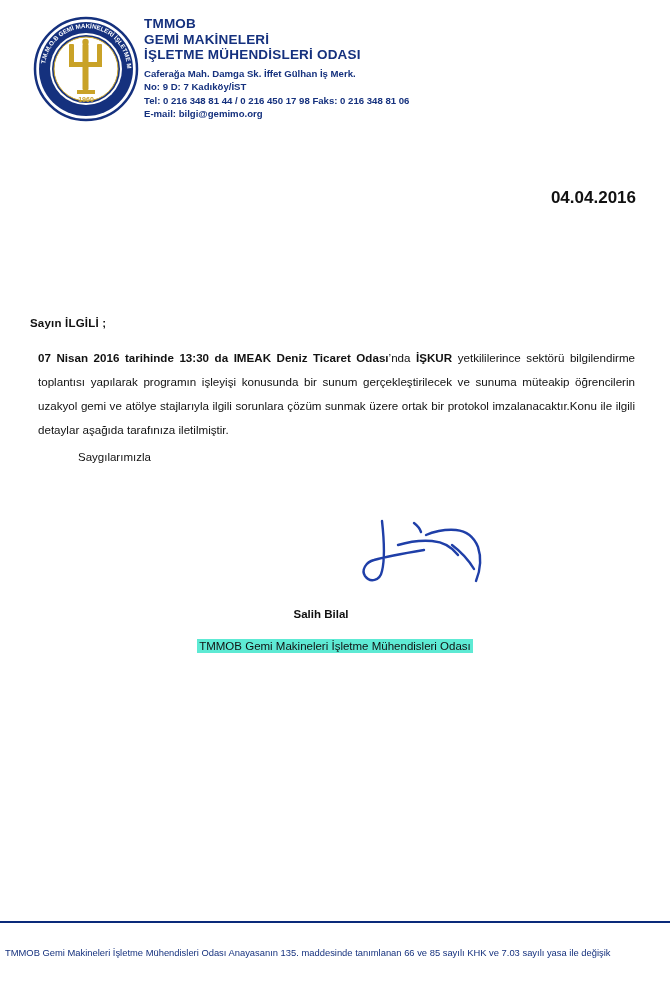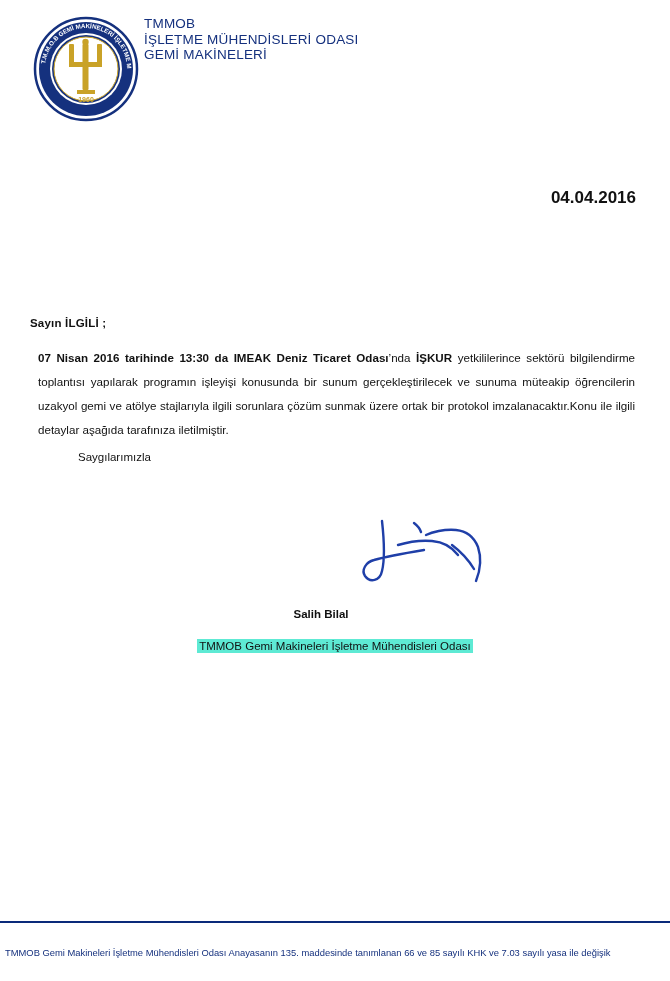--- a/index.html
+++ b/index.html
@@ -37,21 +37,21 @@
     display: flex;
     justify-content: center;
     padding-top: 2px;
   }
   .org-block {
     padding-left: 4px;
     padding-top: 2px;
   }
   .org-name {
     font-size: 13.5px;
-    font-weight: normal;
+    font-weight: bold;
     color: #15317e;
     line-height: 15.5px;
     letter-spacing: .2px;
   }
   .org-addr {
     margin-top: 4px;
     font-size: 9.6px;
     font-weight: bold;
     color: #15317e;
     line-height: 13.5px;
@@ -191,22 +191,28 @@
           <rect x="64" y="28" width="5" height="20" rx="1"></rect>
           <path d="M36 46 h33 v5 h-33 z"></path>
           <path d="M44 74 h18 v4 h-18 z"></path>
           <circle cx="52.5" cy="26" r="3.2"></circle>
         </g>
         <text x="53" y="86" text-anchor="middle" font-family="Liberation Sans, sans-serif" font-size="7" fill="#c9a227" font-weight="bold">1960</text>
       </svg>
     </div>
     <div class="org-block">
       <div class="org-name">TMMOB</div>
+      <div class="org-name">GEMİ MAKİNELERİ</div>
       <div class="org-name">İŞLETME MÜHENDİSLERİ ODASI</div>
-      <div class="org-name">GEMİ MAKİNELERİ</div>
+      <div class="org-addr">
+        <div>Caferağa Mah. Damga Sk. İffet Gülhan İş Merk.</div>
+        <div>No: 9 D: 7 Kadıköy/İST</div>
+        <div>Tel: 0 216 348 81 44 / 0 216 450 17 98 Faks: 0 216 348 81 06</div>
+        <div>E-mail: bilgi@gemimo.org</div>
+      </div>
     </div>
   </div>
 
   <div class="doc-date">04.04.2016</div>
 
   <div class="salutation">Sayın İLGİLİ  ;</div>
 
   <div class="body-text"><b>07 Nisan 2016 tarihinde 13:30 da IMEAK Deniz Ticaret Odası</b>’nda <b>İŞKUR</b> yetkililerince sektörü bilgilendirme toplantısı yapılarak programın işleyişi konusunda bir sunum gerçekleştirilecek ve sunuma müteakip öğrencilerin uzakyol gemi  ve atölye stajlarıyla ilgili sorunlara çözüm sunmak üzere ortak bir protokol imzalanacaktır.Konu ile ilgili detaylar aşağıda tarafınıza iletilmiştir.</div>
 
   <div class="regards">Saygılarımızla</div>

